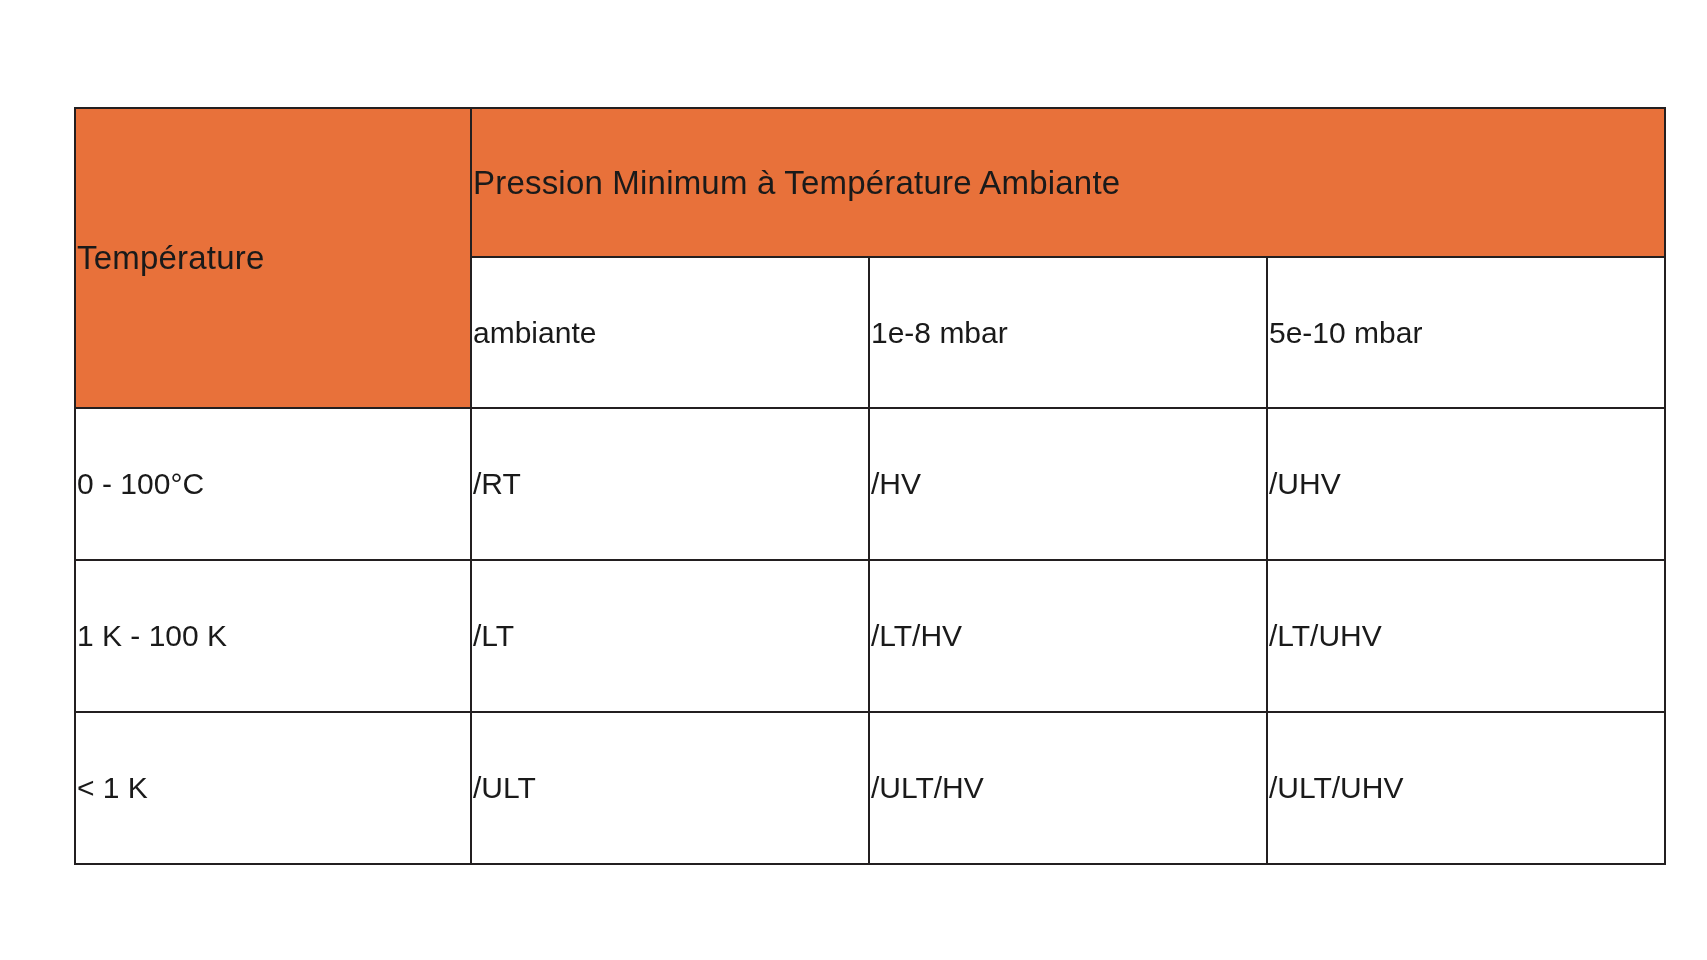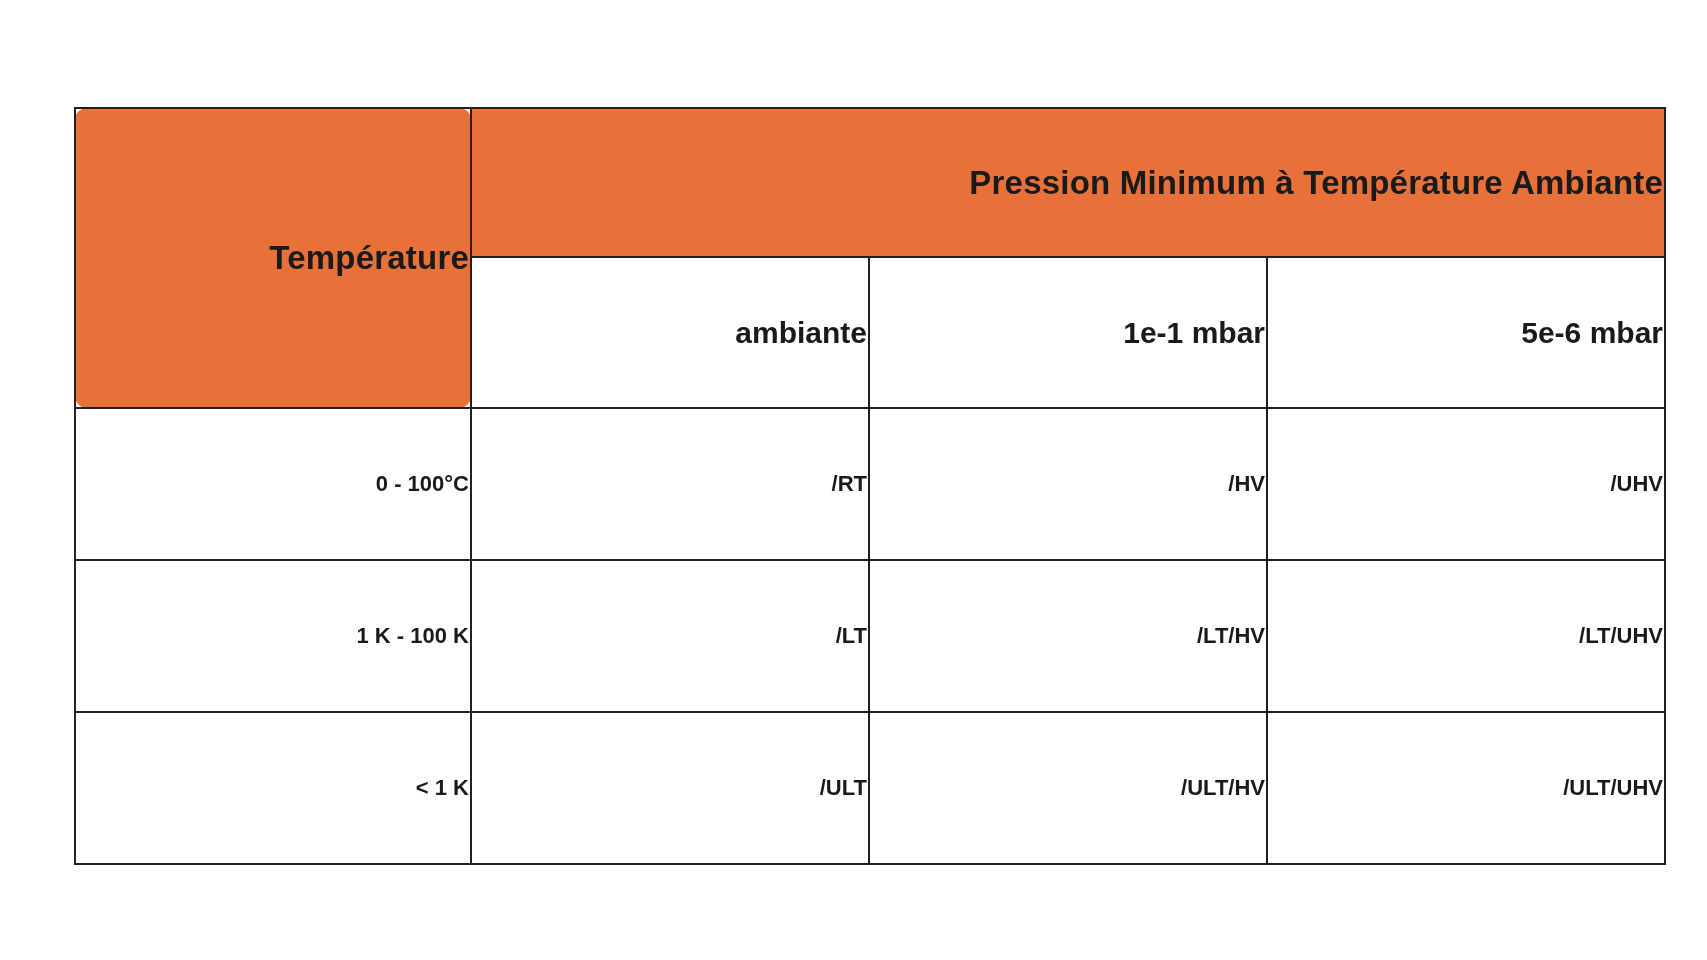--- a/index.html
+++ b/index.html
@@ -26,53 +26,52 @@
     width: 1590px;
   }
   table.spec-table {
     border-collapse: collapse;
     table-layout: fixed;
     width: 1590px;
   }
   table.spec-table td,
   table.spec-table th {
     border: 2px solid #231f20;
-    text-align: right;
+    text-align: left;
     vertical-align: middle;
-    font-weight: bold;
+    font-weight: normal;
     color: #1a1a1a;
   }
   col.c1 { width: 396px; }
   col.c2 { width: 398px; }
   col.c3 { width: 398px; }
   col.c4 { width: 398px; }
 
   .hdr-temp {
     background: #e8713a;
     color: #ffffff;
     font-size: 33px;
     height: 292px;
     letter-spacing: 0.2px;
-    border-radius: 12px;
   }
   .hdr-pressure {
     background: #e8713a;
     color: #ffffff;
     font-size: 33px;
     height: 145px;
     letter-spacing: 0.2px;
   }
   .sub-hdr {
     background: #ffffff;
     font-size: 30px;
     height: 147px;
   }
   .body-cell {
     background: #ffffff;
-    font-size: 22px;
+    font-size: 30px;
     height: 148px;
   }
 </style>
 </head>
 <body>
 
 <div class="page">
   <div class="table-wrap">
     <table class="spec-table">
       <colgroup>
@@ -81,22 +80,22 @@
           <col class="c3">
           <col class="c4">
       </colgroup>
       <tbody>
         <tr>
           <td class="hdr-temp" rowspan="2">Température</td>
           <td class="hdr-pressure" colspan="3">Pression Minimum à Température Ambiante</td>
         </tr>
         <tr>
           <td class="sub-hdr">ambiante</td>
-          <td class="sub-hdr">1e-1 mbar</td>
-          <td class="sub-hdr">5e-6 mbar</td>
+          <td class="sub-hdr">1e-8 mbar</td>
+          <td class="sub-hdr">5e-10 mbar</td>
         </tr>
 
         <tr>
           <td class="body-cell">0 - 100°C</td>
           <td class="body-cell">/RT</td>
           <td class="body-cell">/HV</td>
           <td class="body-cell">/UHV</td>
         </tr>
 
         <tr>

